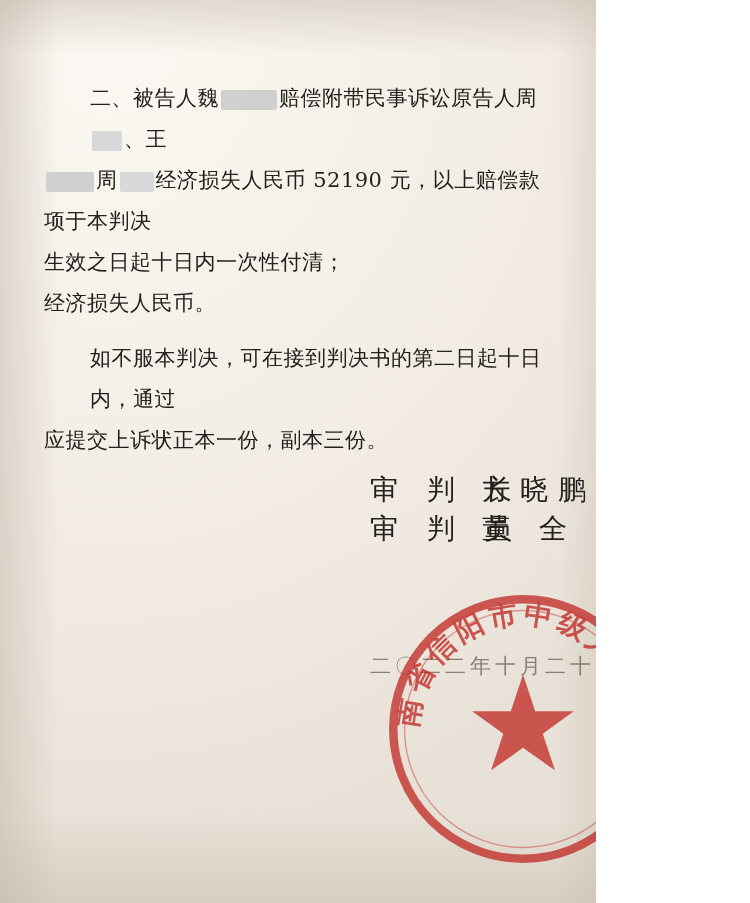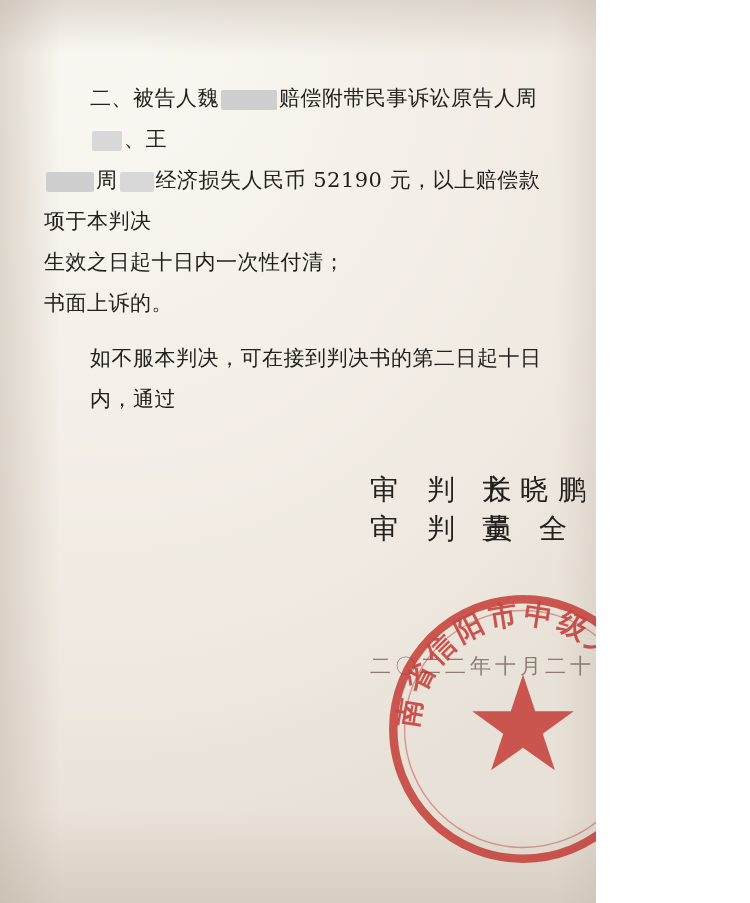--- a/index.html
+++ b/index.html
@@ -181,27 +181,30 @@
       <span>二、被告人魏</span><span class="redact w1"></span><span>赔偿附带民事诉讼原告人周</span><span class="redact w4 soft"></span><span>、王</span>
     </div>
     <div class="para">
       <span class="redact w2"></span><span>周</span><span class="redact w3 soft"></span><span>经济损失人民币 52190 元，以上赔偿款项于本判决</span>
     </div>
     <div class="para">
       <span>生效之日起十日内一次性付清；</span>
     </div>
 
     <div class="para">
-      <span>书面上诉的。</span>
+      <span>经济损失人民币。</span>
     </div>
 
     <div class="gap"></div>
 
     <div class="para indent">
       <span>如不服本判决，可在接到判决书的第二日起十日内，通过</span>
+    </div>
+    <div class="para">
+      <span>应提交上诉状正本一份，副本三份。</span>
     </div>
   </div>
 
   <div class="sign-block">
     <div class="sign-row">
       <span class="sign-role">审 判 长</span><span class="sign-name">方晓鹏</span>
     </div>
     <div class="sign-row">
       <span class="sign-role">审 判 员</span><span class="sign-name">董 全</span>
     </div>

